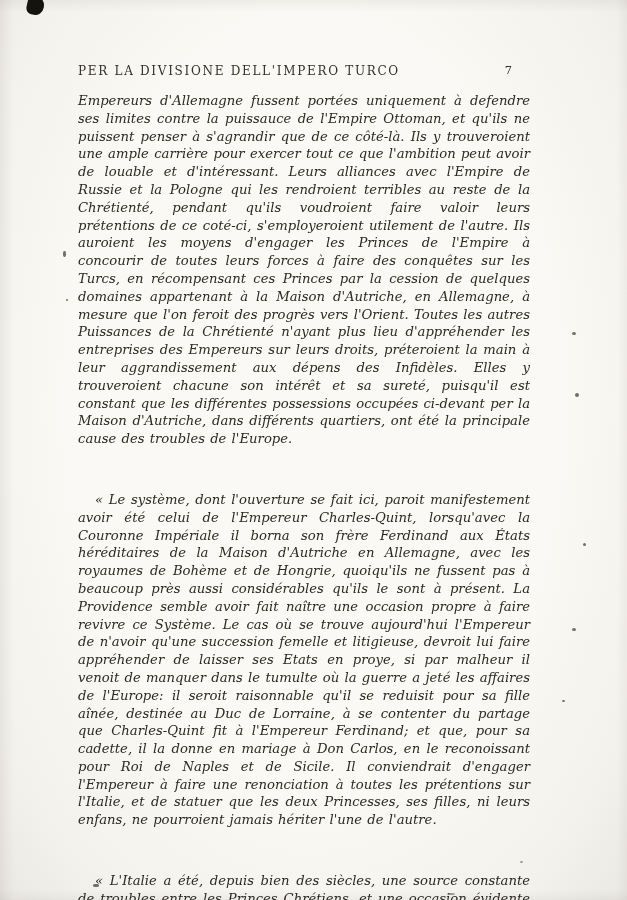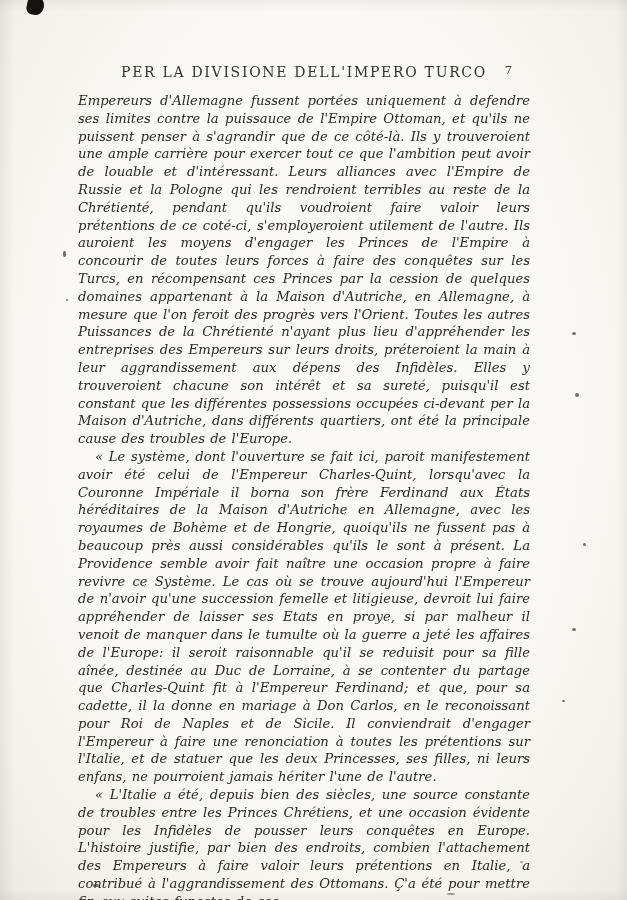--- a/index.html
+++ b/index.html
@@ -30,22 +30,22 @@
   }
   .running-head {
     position: absolute;
     left: 78px;
     top: 64px;
     width: 452px;
     height: 18px;
   }
   .running-title {
     display: block;
-    text-align: center;
-    font-size: 14px;
+    text-align: left;
+    font-size: 12px;
     letter-spacing: 1.7px;
     color: #343129;
     white-space: nowrap;
   }
   .page-number {
     position: absolute;
     right: 18px;
     top: -1px;
     font-size: 11.5px;
     color: #343129;
@@ -61,20 +61,21 @@
     color: #2b2923;
     word-spacing: 1px;
   }
   .body-text p {
     margin: 0;
     padding: 0;
     font-style: italic;
   }
   .body-text p.indent {
     text-indent: 17px;
+    margin-top: 43px;
   }
   
   .speck {
     position: absolute;
     background: #45423b;
     border-radius: 50%;
     opacity: 0.75;
     pointer-events: none;
   }
   .blob {

